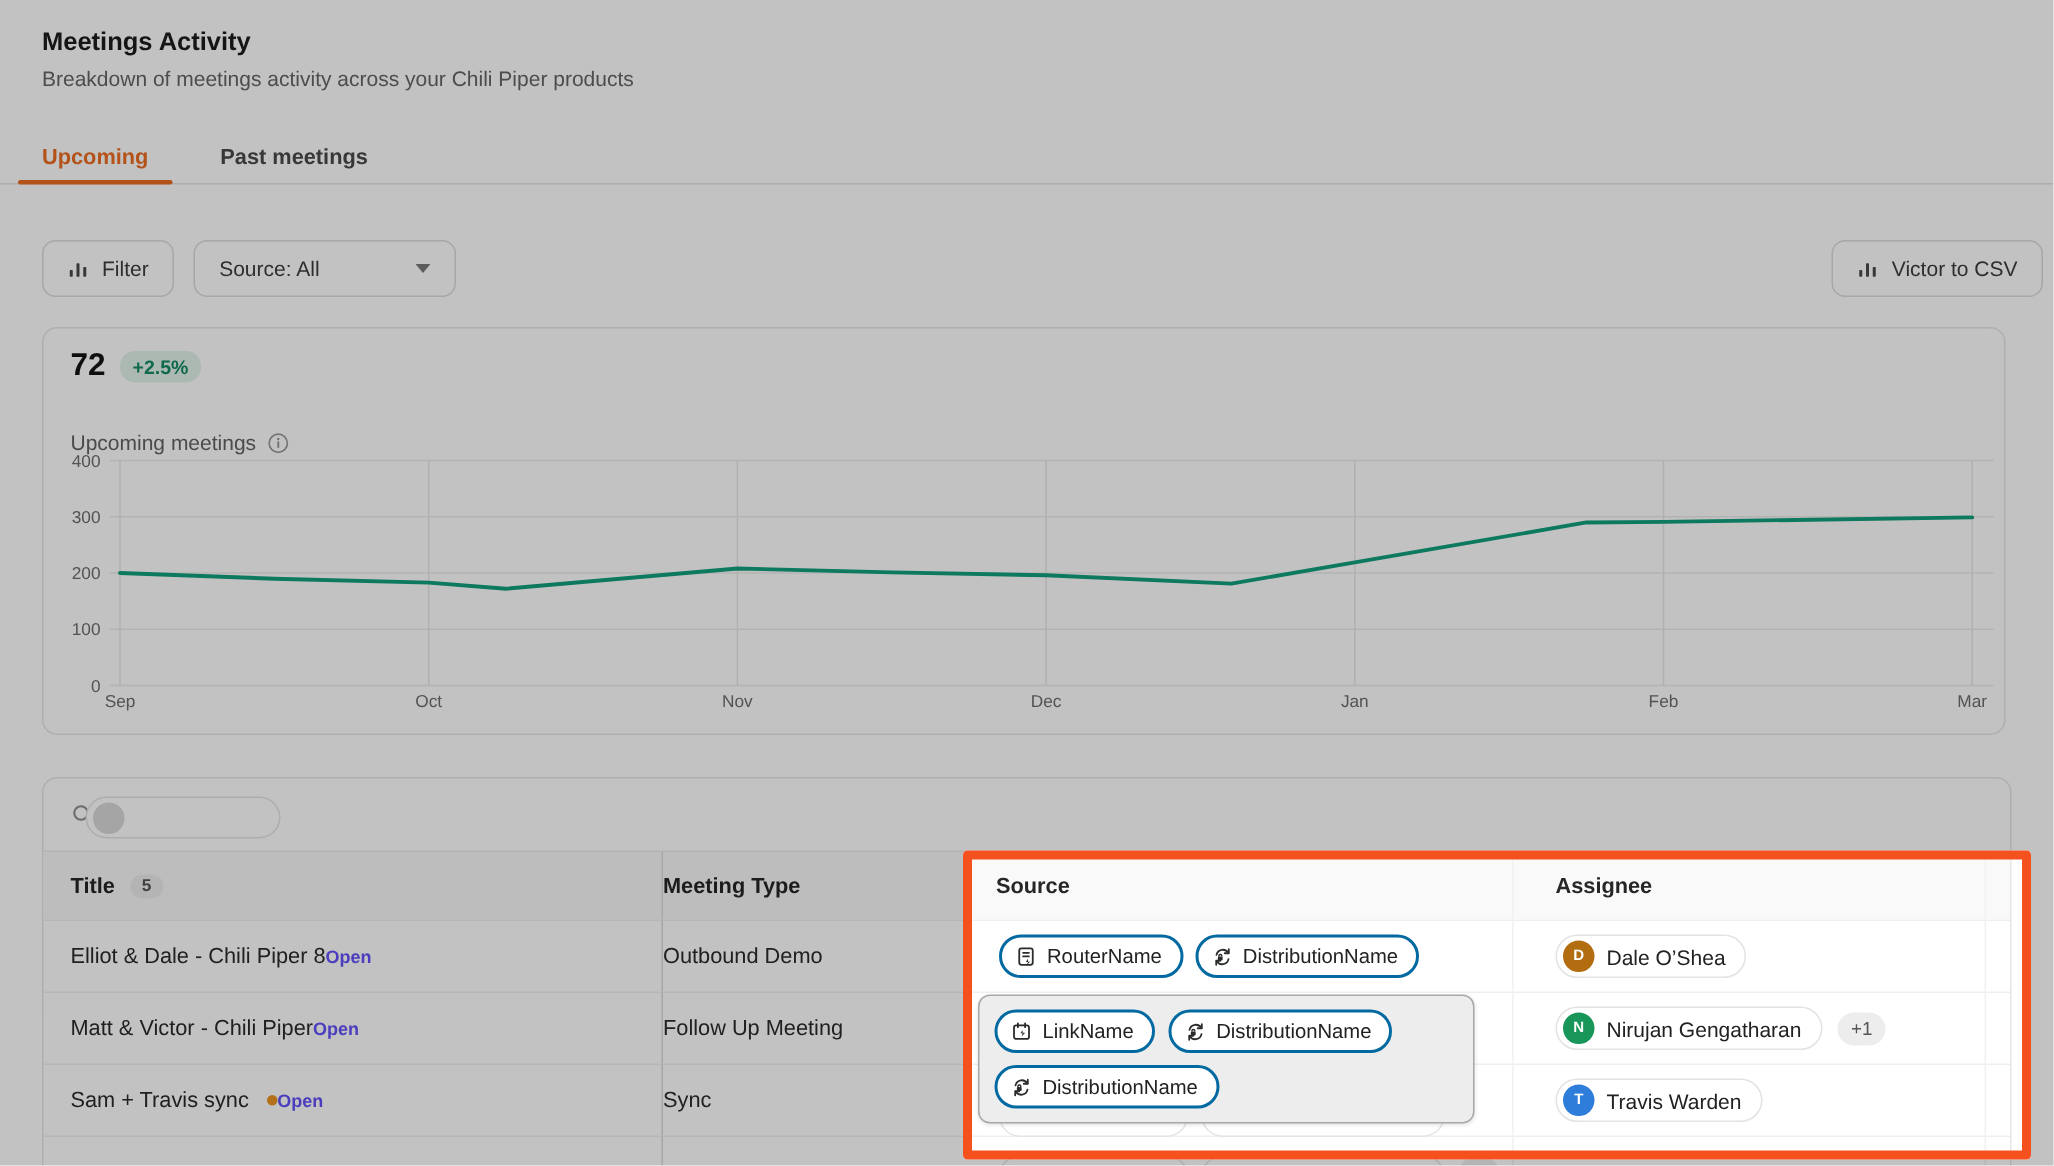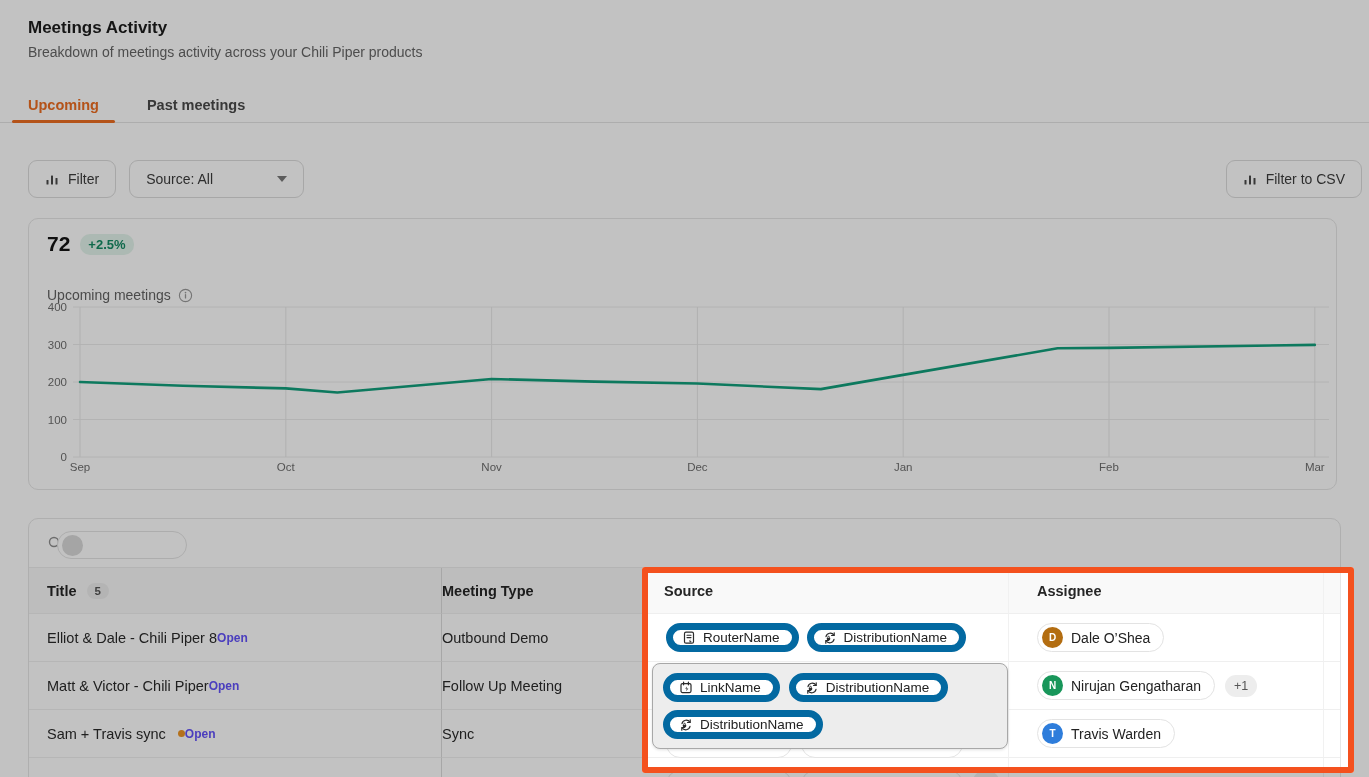--- a/index.html
+++ b/index.html
@@ -54,30 +54,30 @@
   .c3 { padding-left:20px; position:relative; }
   .c4 { padding-left:28px; border-left:1px solid #f1f1f1; }
   .c5 { border-left:1px solid #f1f1f1; }
   .hdr .c3 { padding-left:18px; }
   .title-cell { }
   .title-text { display:flex; align-items:center; gap:12px; }
   .count-badge { background:#ededed; color:#555; font-size:11.5px; font-weight:600; padding:2px 8px; border-radius:9px; margin-left:10px; }
   .open-link { color:#6352fa; font-weight:700; font-size:12px; cursor:pointer; }
   .status-dot { width:7px; height:7px; border-radius:50%; background:#ed9526; display:inline-block; }
   .chip { display:inline-flex; align-items:center; gap:7px; height:29px; padding:0 12px 0 9px;
-          border:7px solid #0369a1; border-radius:15px; background:#fff; font-size:13.5px; color:#222;
+          border:2px solid #0369a1; border-radius:15px; background:#fff; font-size:13.5px; color:#222;
           white-space:nowrap; cursor:pointer; }
   .chips { display:flex; gap:8px; }
   .assignee-chip { display:inline-flex; align-items:center; gap:8px; padding:3px 13px 3px 4px;
                    border:1px solid #e3e3e3; border-radius:15px; background:#fff; font-size:14px; color:#222; cursor:pointer; }
   .avatar { width:21px; height:21px; border-radius:50%; color:#fff; font-size:10px; font-weight:700;
             display:flex; align-items:center; justify-content:center; background:#bbb; }
   .plus-badge { margin-left:10px; background:#ededed; border-radius:12px; padding:4px 9px; font-size:12.5px; color:#555; }
   
-  .expand-card { position:absolute; left:623px; top:144px; width:356px; min-height:80px; z-index:8;
+  .expand-card { position:absolute; left:623px; top:144px; width:331px; min-height:80px; z-index:8;
                  background:#ededed; border:1.5px solid #a8a8a8; border-radius:8px;
                  padding:9px 10px; display:flex; flex-wrap:wrap; gap:8px 9px; align-content:flex-start;
                  box-shadow:0 1px 3px rgba(0,0,0,0.12); }
   
   .frag { position:absolute; left:20px; display:flex; gap:9px; z-index:1; }
   .frag-pill { height:28px; border:1px solid #e4e4e4; border-radius:14px; background:#fff; }
   .frag-circle { width:28px; height:28px; border-radius:50%; background:#ededed; }
   
   .spotlight { position:absolute; left:642px; top:567px; width:712px; height:206px;
                border:6px solid #f4511e; border-radius:3px; z-index:40; pointer-events:none;
@@ -108,21 +108,21 @@
     <svg width="10" height="6" viewBox="0 0 10 6">
         <path d="M0 0h10L5 6z" fill="#7a7a7a"></path>
       </svg>
   </button>
   <button class="btn export-btn">
     <svg width="14" height="14" viewBox="0 0 14 14" fill="#4a4a4a">
         <rect x="1.5" y="8" width="2" height="4.5" rx="0.5"></rect>
         <rect x="6" y="3.5" width="2" height="9" rx="0.5"></rect>
         <rect x="10.5" y="6" width="2" height="6.5" rx="0.5"></rect>
       </svg>
-    <span>Filter to CSV</span>
+    <span>Victor to CSV</span>
   </button>
 </div>
 
 <div class="chart-card">
   <div class="stat-row">
     <span class="stat-value">72</span>
     <span class="stat-delta">+2.5%</span>
   </div>
   <div class="stat-label">
     <span>Upcoming meetings</span>

